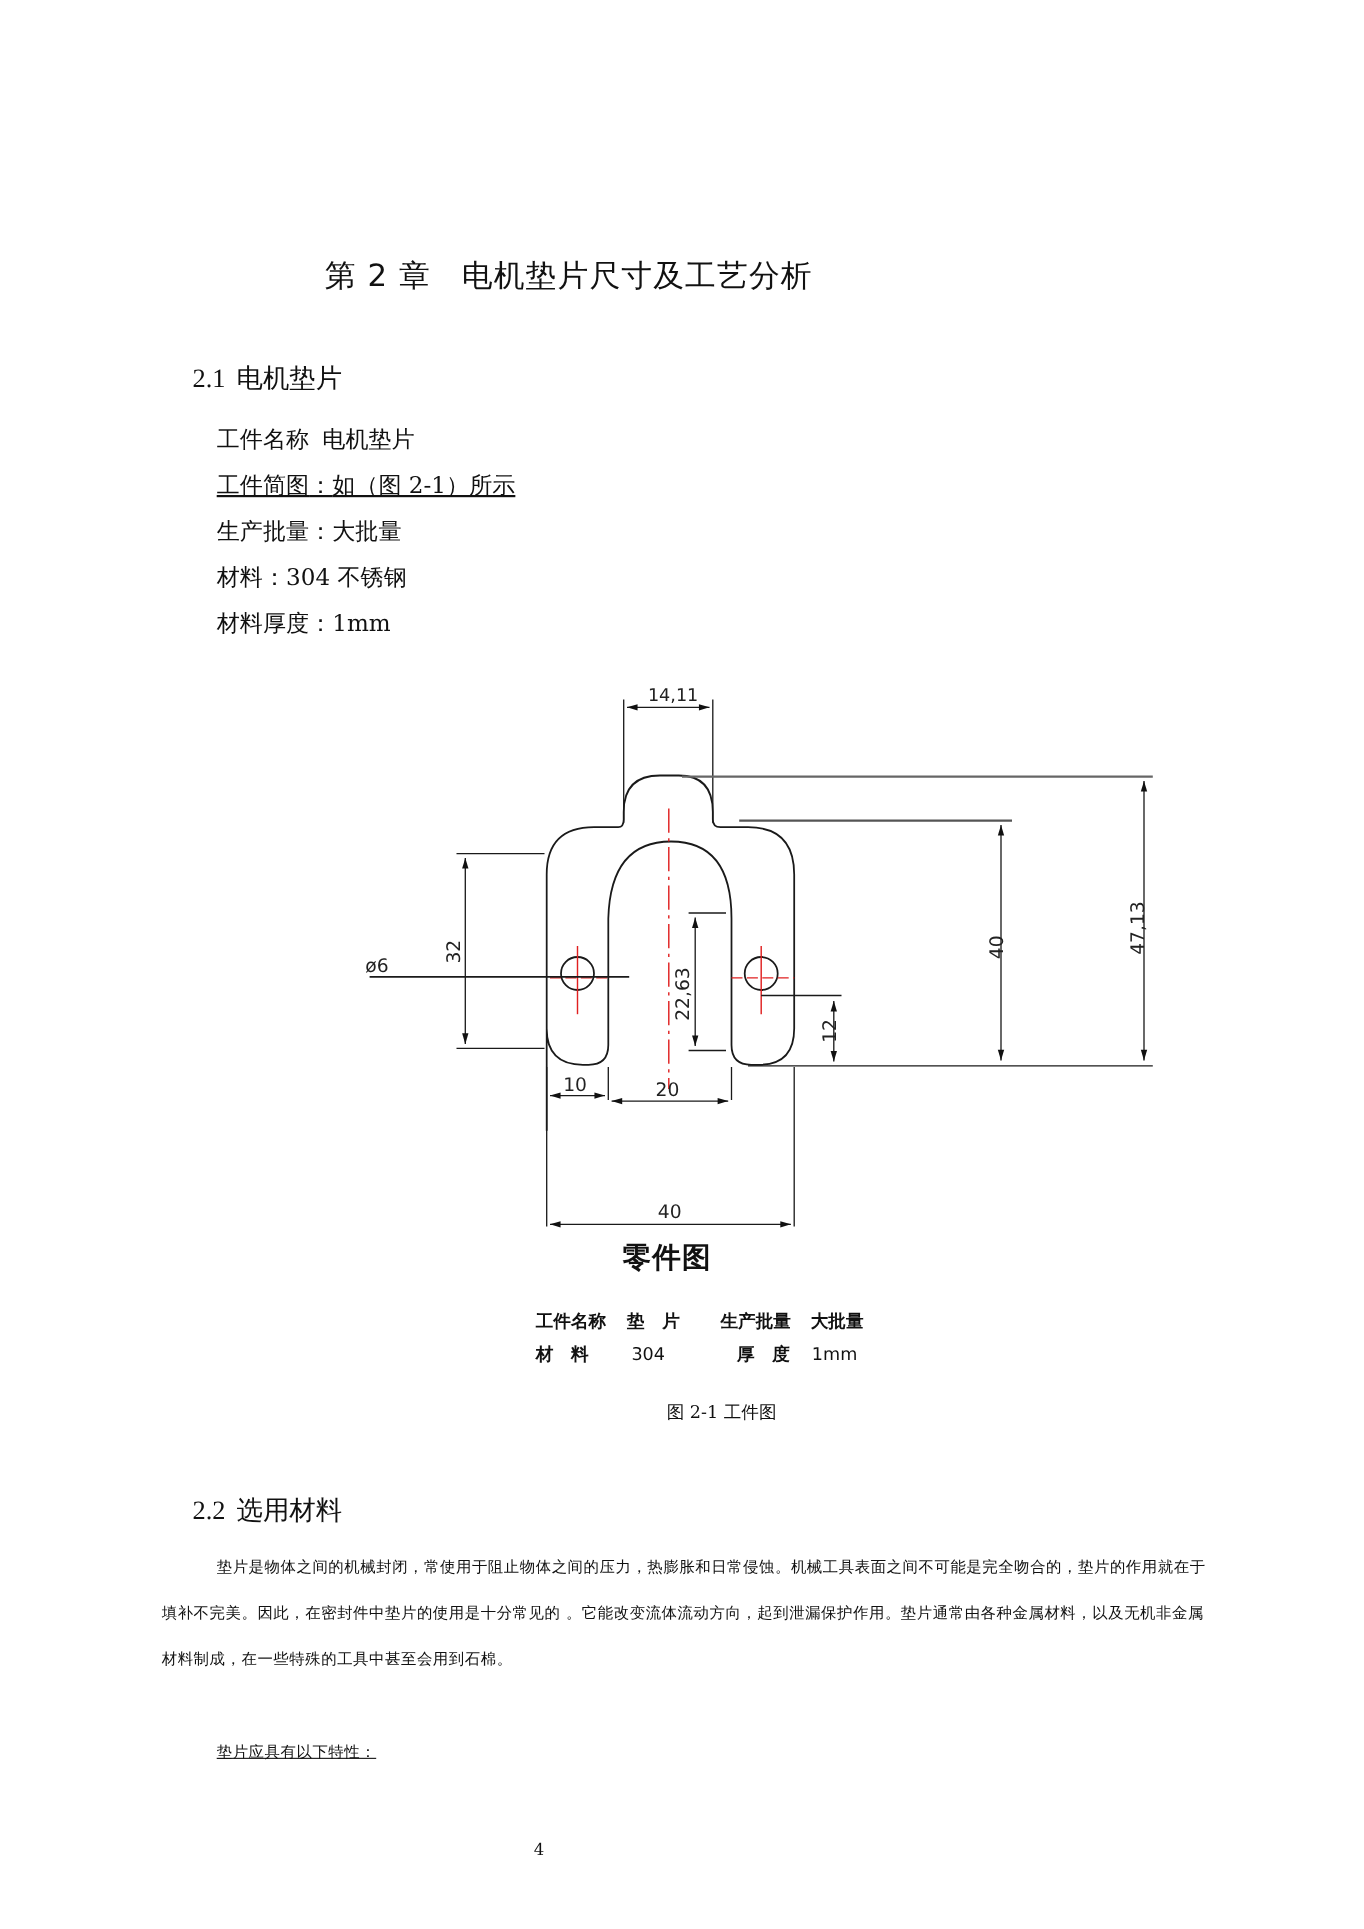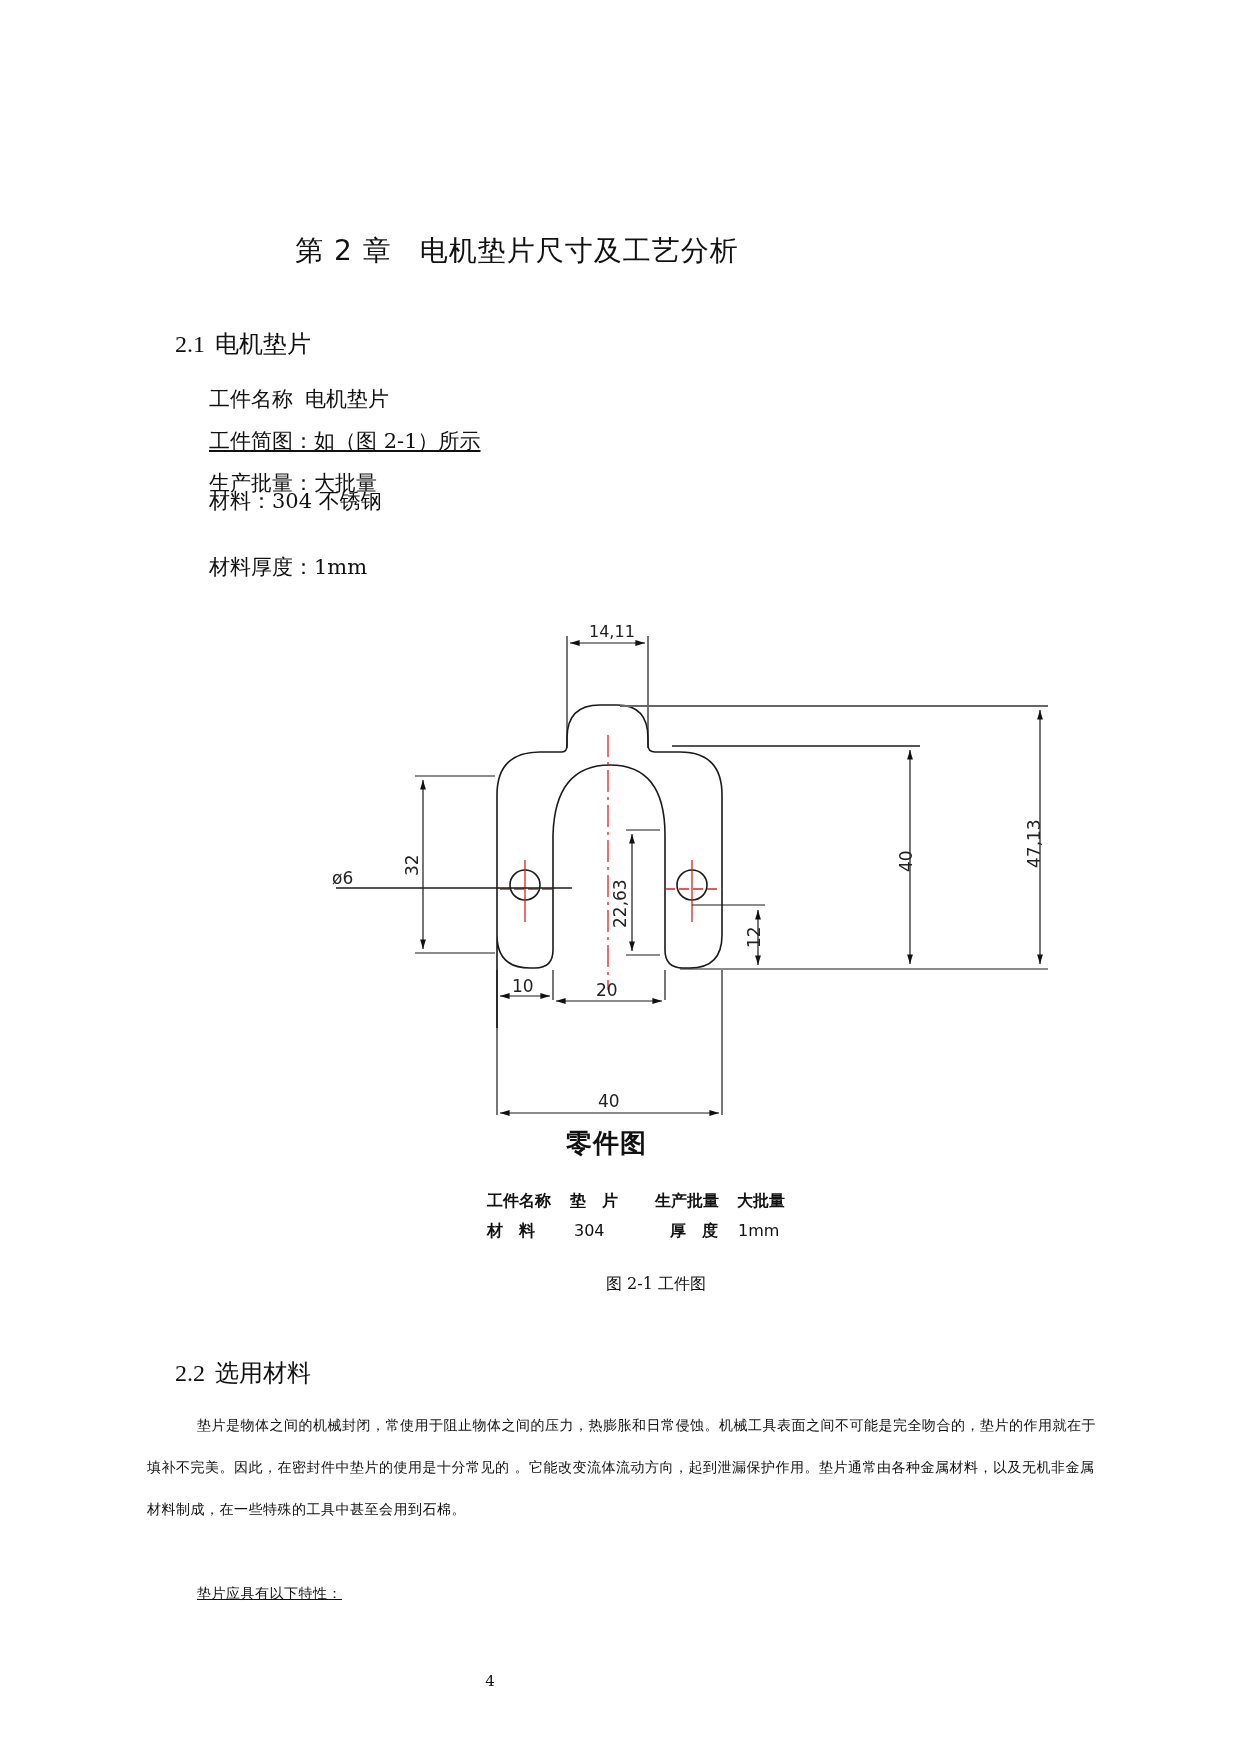--- a/index.html
+++ b/index.html
@@ -4,21 +4,21 @@
 <style>
   html, body { margin: 0; padding: 0; background: #ffffff; }
   body { width: 1240px; height: 1754px; position: relative; overflow: hidden;
          font-family: "DejaVu Serif", "Liberation Serif", serif; color: #111; }
   .abs { position: absolute; }
   .chapter-title { left: 0; width: 1034px; top: 232px; text-align: center;
          font-family: "DejaVu Sans", "Liberation Sans", sans-serif; font-size: 28px; letter-spacing: 1px; }
   .chapter-title .num { margin-right: 28px; }
   .sec-title { left: 147px; font-family: "DejaVu Sans", "Liberation Sans", sans-serif; font-size: 24px; margin-left: 28px; }
   .sec-title .sec-num { font-family: "Liberation Serif", serif; margin-right: 10px; }
-  .info-line { left: 197px; font-size: 21px; line-height: 42px; margin-left: 12px; }
+  .info-line { left: 197px; font-size: 21px; line-height: 42px; }
   .info-line .gap { display: inline-block; width: 12px; }
   .para { left: 147px; width: 960px; font-size: 14px; line-height: 42px; letter-spacing: 0.5px; }
   .para .indent { display: inline-block; width: 50px; }
   .caption { left: 0; width: 1240px; text-align: center; top: 1274px; font-size: 16px; padding-left: 36px; }
   .page-num { left: 0; width: 980px; text-align: center; top: 1672px; font-size: 15px; }
   svg text { font-family: "DejaVu Sans", "Liberation Sans", sans-serif; }
   .drawing-label { left: 566px; top: 1126px; font-size: 26px; font-weight: bold; letter-spacing: 1px;
          font-family: "DejaVu Sans", "Liberation Sans", sans-serif; }
   .tb { font-family: "DejaVu Sans", "Liberation Sans", sans-serif; font-size: 16px; font-weight: bold; }
 </style>
@@ -35,21 +35,21 @@
 
 <div class="abs info-line" style="top:378px;">
   <span>工件名称</span><span class="gap"></span><span>电机垫片</span>
 </div>
 <div class="abs info-line" style="top:420px;text-decoration:underline;">
   <span>工件简图</span><span>：</span><span>如（图 2-1）所示</span>
 </div>
 <div class="abs info-line" style="top:462px;text-align:center;">
   <span>生产批量</span><span>：</span><span>大批量</span>
 </div>
-<div class="abs info-line" style="top:480px;">
+<div class="abs info-line" style="top:504px;">
   <span>材料</span><span>：</span><span>304 不锈钢</span>
 </div>
 <div class="abs info-line" style="top:546px;">
   <span>材料厚度</span><span>：</span><span>1mm</span>
 </div>
 
 <svg class="abs" style="left:0; top:0;" width="1240" height="1754">
   <defs>
     <marker id="arr" viewBox="0 0 10 10" refX="10" refY="5" markerWidth="10" markerHeight="8" orient="auto-start-reverse">
       <path d="M0,2 L10,5 L0,8 z" fill="#111"></path>

